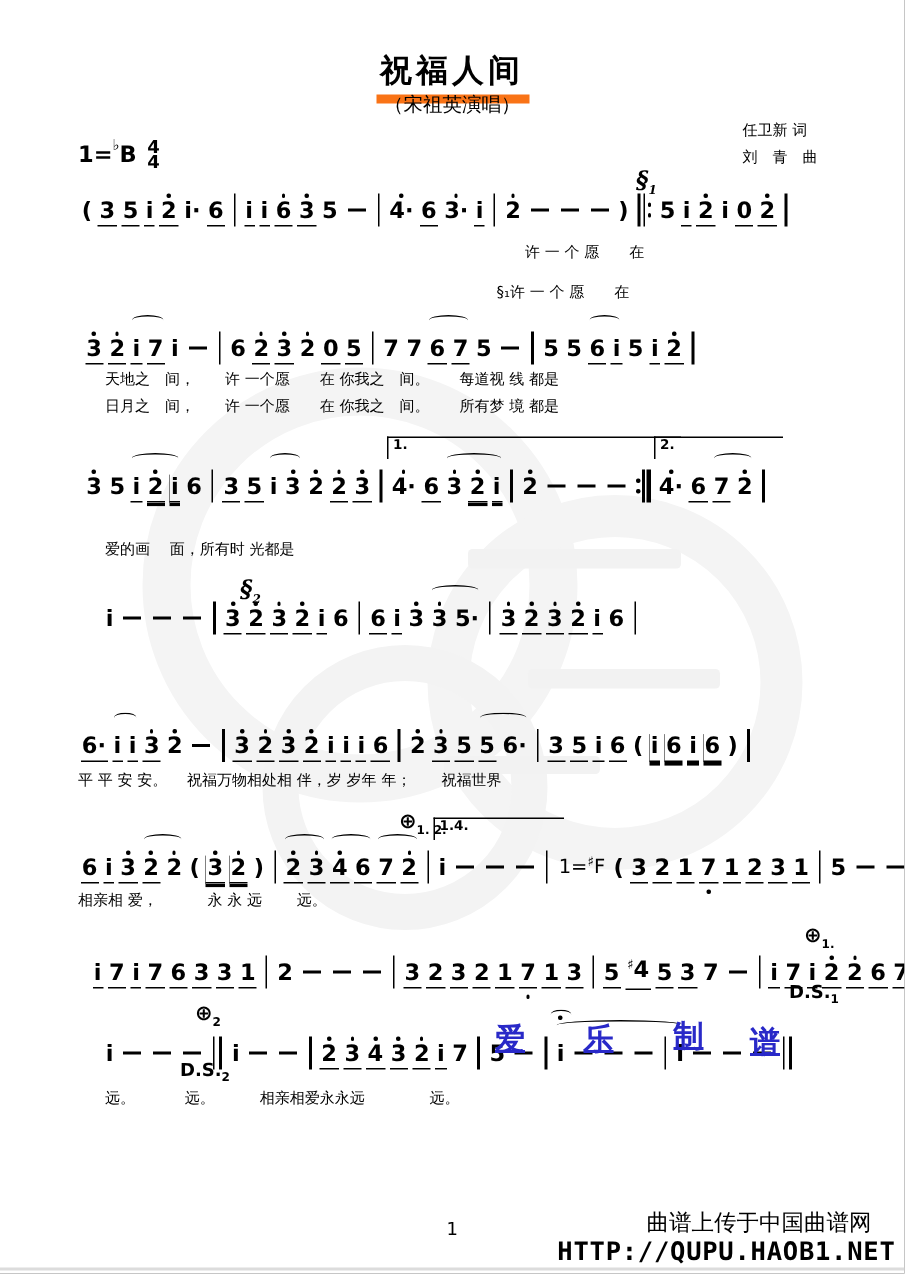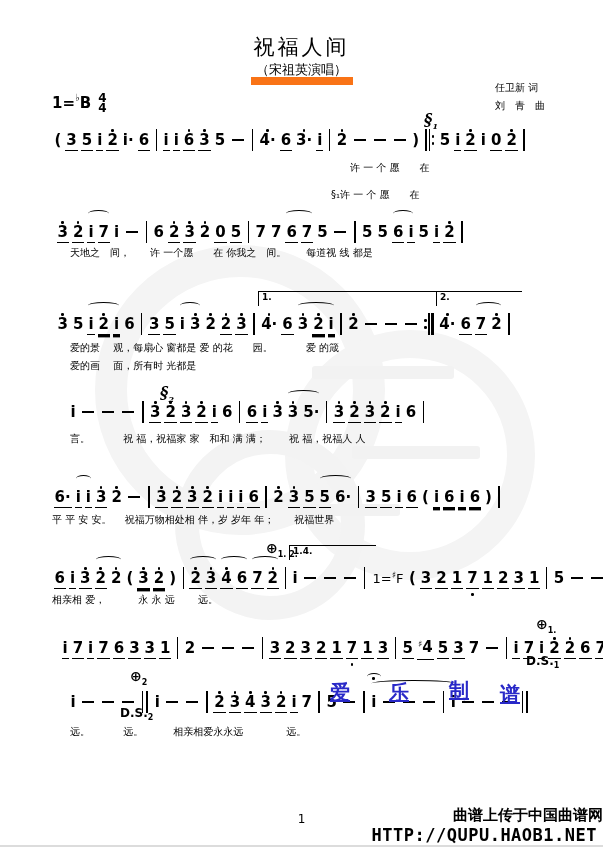--- a/index.html
+++ b/index.html
@@ -5,21 +5,21 @@
   *{margin:0;padding:0;box-sizing:border-box}
   html,body{background:#9a9a9a}
   .page{position:relative;width:603px;height:849px;margin:0 auto;background:#fff;
         font-family:"DejaVu Sans",sans-serif;color:#000;overflow:hidden}
   
   .ring{position:absolute;border-radius:50%;z-index:0}
   .band{position:absolute;background:#f2f2f2;z-index:0;border-radius:3px}
   
   .title{position:absolute;top:33px;left:0;right:0;text-align:center;font-size:21px;
          font-weight:bold;letter-spacing:3px;z-index:2}
-  .title b{border-bottom:8px solid #f97316;padding:0 3px 18px;font-weight:normal}
+  .title b{border-bottom:6px solid #f97316;padding:0 3px 4px;font-weight:bold}
   .subtitle{position:absolute;top:61px;left:0;right:0;text-align:center;font-size:13px;z-index:2}
   .credits{position:absolute;top:79px;right:58px;font-size:10px;line-height:18px;
            text-align:left;z-index:2;white-space:pre}
   .keysig{position:absolute;top:93px;left:52px;font-size:15px;font-weight:bold;z-index:2;
           display:flex;align-items:center}
   .keysig .acc{font-size:10px;position:relative;top:-6px}
   .keysig .ts{display:inline-flex;flex-direction:column;line-height:10px;font-size:12px;
               margin-left:7px;text-align:center;font-weight:bold}
   
   .score-area{position:absolute;inset:0;z-index:1}
@@ -52,21 +52,21 @@
         margin-left:-1.3px;background:#000;border-radius:50%}
   .mark{position:absolute;z-index:2;font-size:12px;font-weight:bold;white-space:nowrap}
   .mark .sub{font-size:8px;vertical-align:sub}
   .mark.segno{font-family:"DejaVu Serif",serif;font-style:italic;font-size:16px;font-weight:bold}
   .mark.coda{font-size:14px}
   .lyric{position:absolute;font-size:10px;white-space:pre;z-index:1;
          font-family:"DejaVu Sans",sans-serif}
   .wm-char{position:absolute;font-size:20px;font-weight:bold;z-index:3;
            text-decoration:underline;letter-spacing:0}
   .footer-page{position:absolute;top:812px;left:0;right:0;text-align:center;font-size:12px;z-index:2}
-  .site1{position:absolute;top:806px;right:0;font-size:15px;font-weight:bold;z-index:2}
+  .site1{position:absolute;top:806px;right:22px;font-size:15px;font-weight:normal;z-index:2}
   .site2{position:absolute;top:825px;right:6px;font-size:17px;font-weight:bold;
          font-family:"DejaVu Sans Mono",monospace;letter-spacing:.5px;z-index:2}
   .bottom-line{position:absolute;top:845px;left:0;width:100%;height:2px;background:#dcdcdc;z-index:2}
 </style>
 </head>
 <body>
 
 <div class="page">
 
   <div class="ring" style="left:95px;top:245px;width:290px;height:290px;border:32px solid #f4f4f4"></div>
@@ -395,23 +395,22 @@
         <span class="dash"></span>
         <span class="dash"></span>
         <span class="dash"></span>
         <span class="endbar"></span>
         <span class="arc" style="left: 303px; width: 85px;"></span>
         <span class="ferm" style="left: 298.5px;"></span>
       </div>
       <div class="lyric" style="left: 350px; top: 161px;">许 一 个 愿　　在</div>
       <div class="lyric" style="left: 331px; top: 188px;">§₁许 一 个 愿　　在</div>
       <div class="lyric" style="left: 70px; top: 246px;">天地之　间，　　许 一个愿　　在 你我之　间。　　每道视 线 都是</div>
-      <div class="lyric" style="left: 70px; top: 341px;">爱的景　 观，每扇心 窗都是 爱 的花　　园。　　　 爱 的箴</div>
+      <div class="lyric" style="left: 70px; top: 264px;">日月之　间，　　许 一个愿　　在 你我之　间。　　所有梦 境 都是</div>
       <div class="lyric" style="left: 70px; top: 359px;">爱的画　 面，所有时 光都是</div>
-      <div class="lyric" style="left: 70px; top: 432px;">言。　　　 祝 福，祝福家 家　和和 满 满；　　 祝 福，祝福人 人</div>
       <div class="lyric" style="left: 52px; top: 593px;">相亲相 爱，　　　 永 永 远　　 远。</div>
       <div class="lyric" style="left: 52px; top: 513px;">平 平 安 安。　 祝福万物相处相 伴，岁 岁年 年；　　祝福世界</div>
       <div class="lyric" style="left: 70px; top: 725px;">远。　　　 远。　　　相亲相爱永永远　　　　 远。</div>
       <span class="mark segno" style="left: 424px; top: 110px;">§<span class="sub">1</span></span>
       <span class="mark segno" style="left: 160px; top: 383px;">§<span class="sub">2</span></span>
       <span class="mark coda" style="left: 266px; top: 540px;">⊕<span class="sub">1. 2.</span></span>
       <span class="mark coda" style="left: 536px; top: 616px;">⊕<span class="sub">1.</span></span>
       <span class="mark" style="left: 526px; top: 654px;">D.S.<span class="sub">1</span></span>
       <span class="mark coda" style="left: 130px; top: 668px;">⊕<span class="sub">2</span></span>
       <span class="mark" style="left: 120px; top: 706px;">D.S.<span class="sub">2</span></span>

